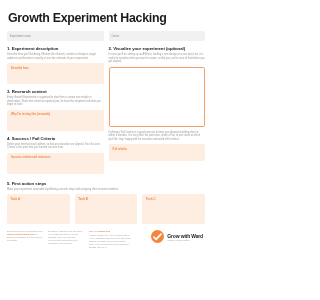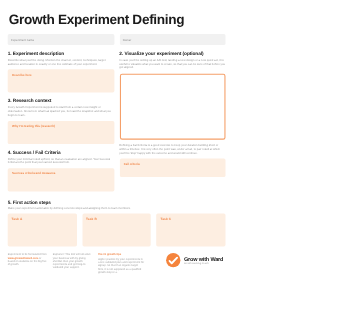--- a/index.html
+++ b/index.html
@@ -86,21 +86,21 @@
   .brand-mark svg { position: absolute; left: 2px; top: 2.6px; }
   .brand-text { display: flex; flex-direction: column; }
   .brand-name { font-size: 5px; font-weight: bold; color: #1b1b1b; letter-spacing: -0.15px; line-height: 6px; }
   .brand-tag { font-size: 2.1px; color: #9d9d9d; letter-spacing: 0.05px; }
 </style>
 </head>
 <body>
 
 <div class="page">
 
-  <div class="title">Growth Experiment Defining</div>
+  <div class="title">Growth Experiment Hacking</div>
 
   <div class="fields">
     <div class="field">
       <span class="field-label">Experiment name</span>
     </div>
     <div class="field">
       <span class="field-label">Owner</span>
     </div>
   </div>
 

